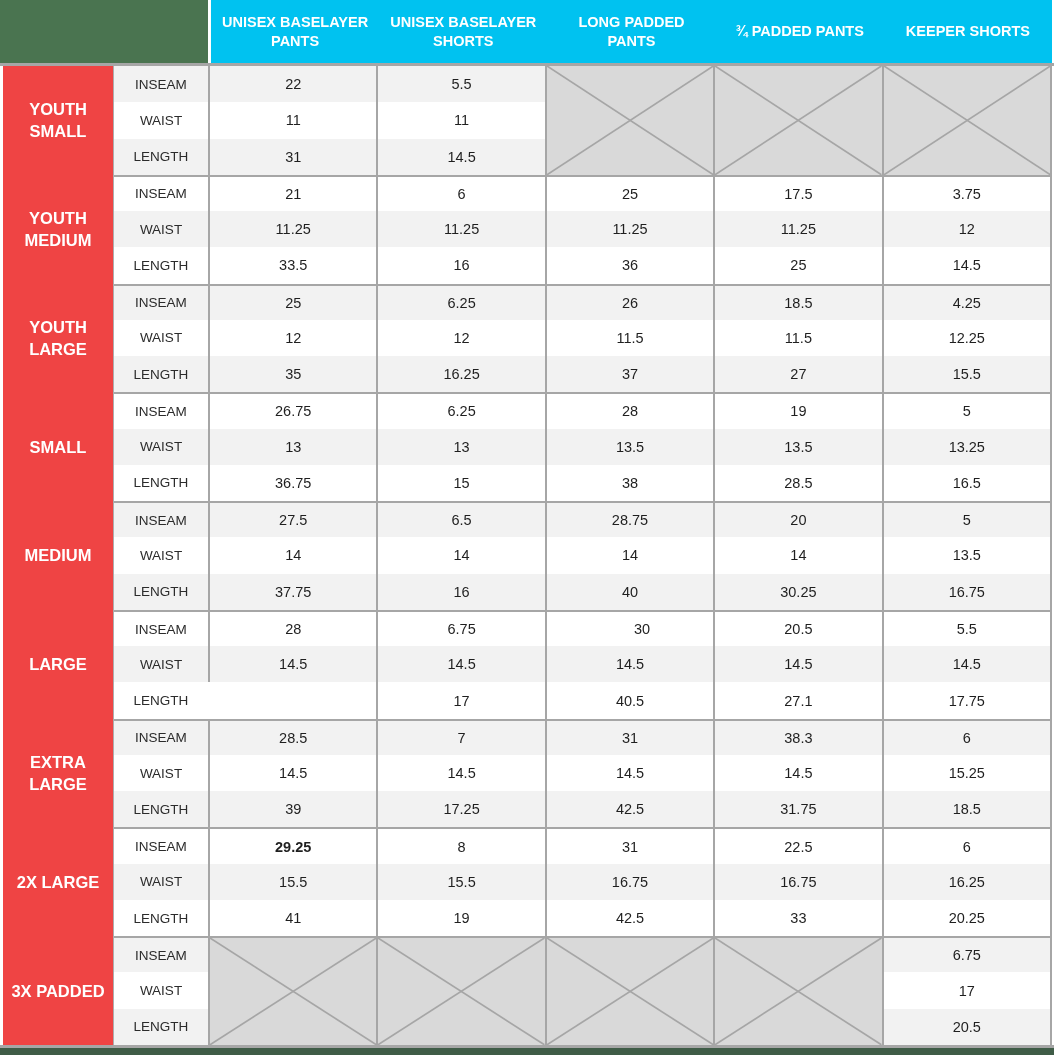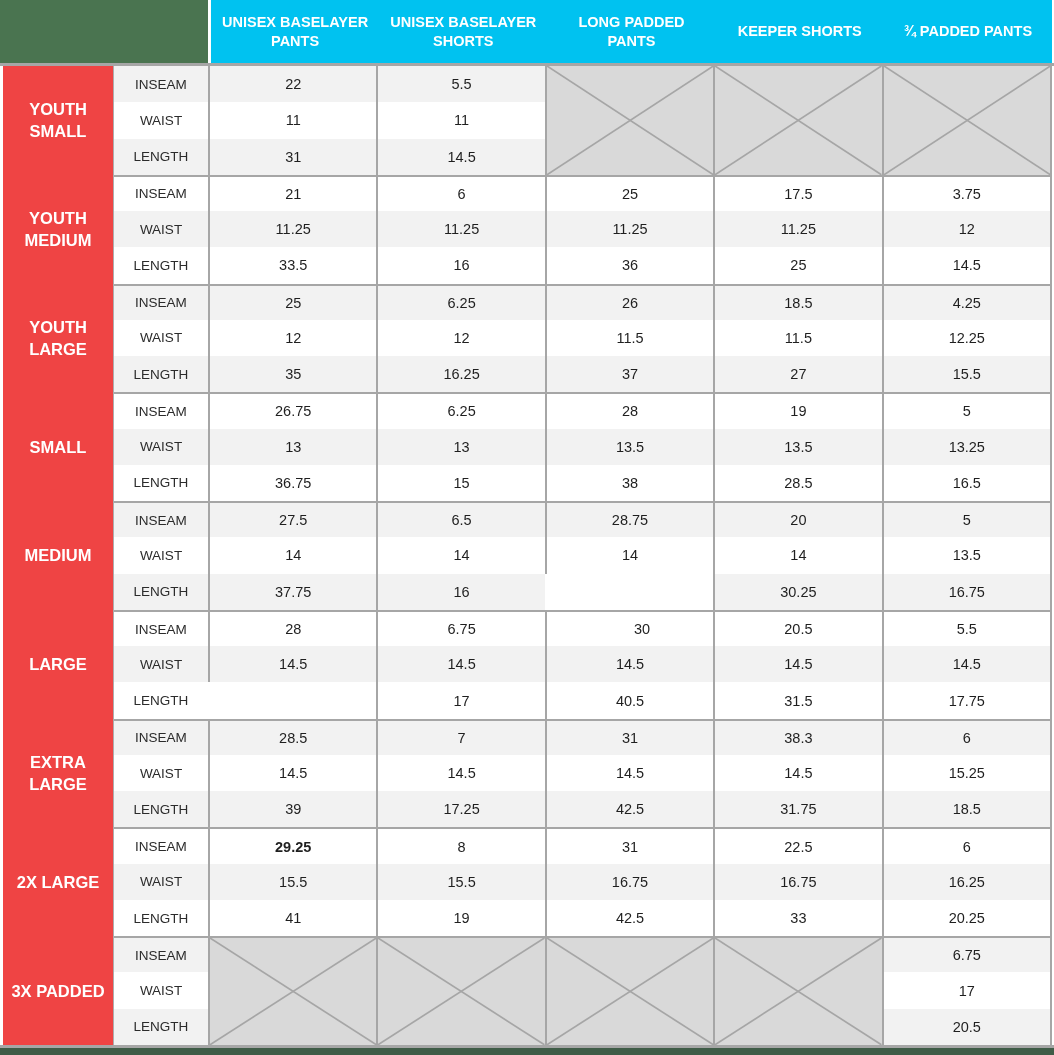--- a/index.html
+++ b/index.html
@@ -76,22 +76,22 @@
 
 <div class="page">
   <div class="corner"></div>
   <div class="header-band">
       <div class="h-cell">UNISEX BASELAYER
 PANTS</div>
       <div class="h-cell">UNISEX BASELAYER
 SHORTS</div>
       <div class="h-cell">LONG PADDED
 PANTS</div>
+      <div class="h-cell">¾ PADDED PANTS</div>
       <div class="h-cell">KEEPER SHORTS</div>
-      <div class="h-cell">¾ PADDED PANTS</div>
     </div>
   <div class="top-rule"></div>
   <div class="size-col">
       <div class="size-label">YOUTH
 SMALL</div>
       <div class="size-label">YOUTH
 MEDIUM</div>
       <div class="size-label">YOUTH
 LARGE</div>
       <div class="size-label">SMALL</div>
@@ -188,40 +188,41 @@
       <div class="cell m-cell band-even" style="grid-area: 14 / 1;">WAIST</div>
       <div class="cell m-cell band-odd" style="grid-area: 15 / 1;">LENGTH</div>
       <div class="cell d-cell dcol band-odd sep-top" style="grid-area: 13 / 2;">27.5</div>
       <div class="cell d-cell dcol band-even" style="grid-area: 14 / 2;">14</div>
       <div class="cell d-cell dcol band-odd" style="grid-area: 15 / 2;">37.75</div>
       <div class="cell d-cell dcol band-odd sep-top" style="grid-area: 13 / 3;">6.5</div>
       <div class="cell d-cell dcol band-even" style="grid-area: 14 / 3;">14</div>
       <div class="cell d-cell dcol band-odd" style="grid-area: 15 / 3;">16</div>
       <div class="cell d-cell dcol band-odd sep-top" style="grid-area: 13 / 4;">28.75</div>
       <div class="cell d-cell dcol band-even" style="grid-area: 14 / 4;">14</div>
+      <div class="cell d-cell dcol band-odd" style="grid-area: 15 / 4;">40</div>
       <div class="cell d-cell dcol band-odd sep-top" style="grid-area: 13 / 5;">20</div>
       <div class="cell d-cell dcol band-even" style="grid-area: 14 / 5;">14</div>
       <div class="cell d-cell dcol band-odd" style="grid-area: 15 / 5;">30.25</div>
       <div class="cell d-cell dcol band-odd sep-top" style="grid-area: 13 / 6;">5</div>
       <div class="cell d-cell dcol band-even" style="grid-area: 14 / 6;">13.5</div>
       <div class="cell d-cell dcol band-odd" style="grid-area: 15 / 6;">16.75</div>
       <div class="cell m-cell band-even sep-top" style="grid-area: 16 / 1;">INSEAM</div>
       <div class="cell m-cell band-odd" style="grid-area: 17 / 1;">WAIST</div>
       <div class="cell m-cell band-even" style="grid-area: 18 / 1;">LENGTH</div>
       <div class="cell d-cell dcol band-even sep-top" style="grid-area: 16 / 2;">28</div>
       <div class="cell d-cell dcol band-odd" style="grid-area: 17 / 2;">14.5</div>
       <div class="cell d-cell dcol band-even sep-top" style="grid-area: 16 / 3;">6.75</div>
       <div class="cell d-cell dcol band-odd" style="grid-area: 17 / 3;">14.5</div>
       <div class="cell d-cell dcol band-even" style="grid-area: 18 / 3;">17</div>
       <div class="cell d-cell dcol band-even sep-top" style="grid-area: 16 / 4; padding-left: 24px;">30</div>
       <div class="cell d-cell dcol band-odd" style="grid-area: 17 / 4;">14.5</div>
       <div class="cell d-cell dcol band-even" style="grid-area: 18 / 4;">40.5</div>
       <div class="cell d-cell dcol band-even sep-top" style="grid-area: 16 / 5;">20.5</div>
       <div class="cell d-cell dcol band-odd" style="grid-area: 17 / 5;">14.5</div>
-      <div class="cell d-cell dcol band-even" style="grid-area: 18 / 5;">31.5</div>
+      <div class="cell d-cell dcol band-even" style="grid-area: 18 / 5;">27.1</div>
       <div class="cell d-cell dcol band-even sep-top" style="grid-area: 16 / 6;">5.5</div>
       <div class="cell d-cell dcol band-odd" style="grid-area: 17 / 6;">14.5</div>
       <div class="cell d-cell dcol band-even" style="grid-area: 18 / 6;">17.75</div>
       <div class="cell m-cell band-odd sep-top" style="grid-area: 19 / 1;">INSEAM</div>
       <div class="cell m-cell band-even" style="grid-area: 20 / 1;">WAIST</div>
       <div class="cell m-cell band-odd" style="grid-area: 21 / 1;">LENGTH</div>
       <div class="cell d-cell dcol band-odd sep-top" style="grid-area: 19 / 2;">28.5</div>
       <div class="cell d-cell dcol band-even" style="grid-area: 20 / 2;">14.5</div>
       <div class="cell d-cell dcol band-odd" style="grid-area: 21 / 2;">39</div>
       <div class="cell d-cell dcol band-odd sep-top" style="grid-area: 19 / 3;">7</div>

